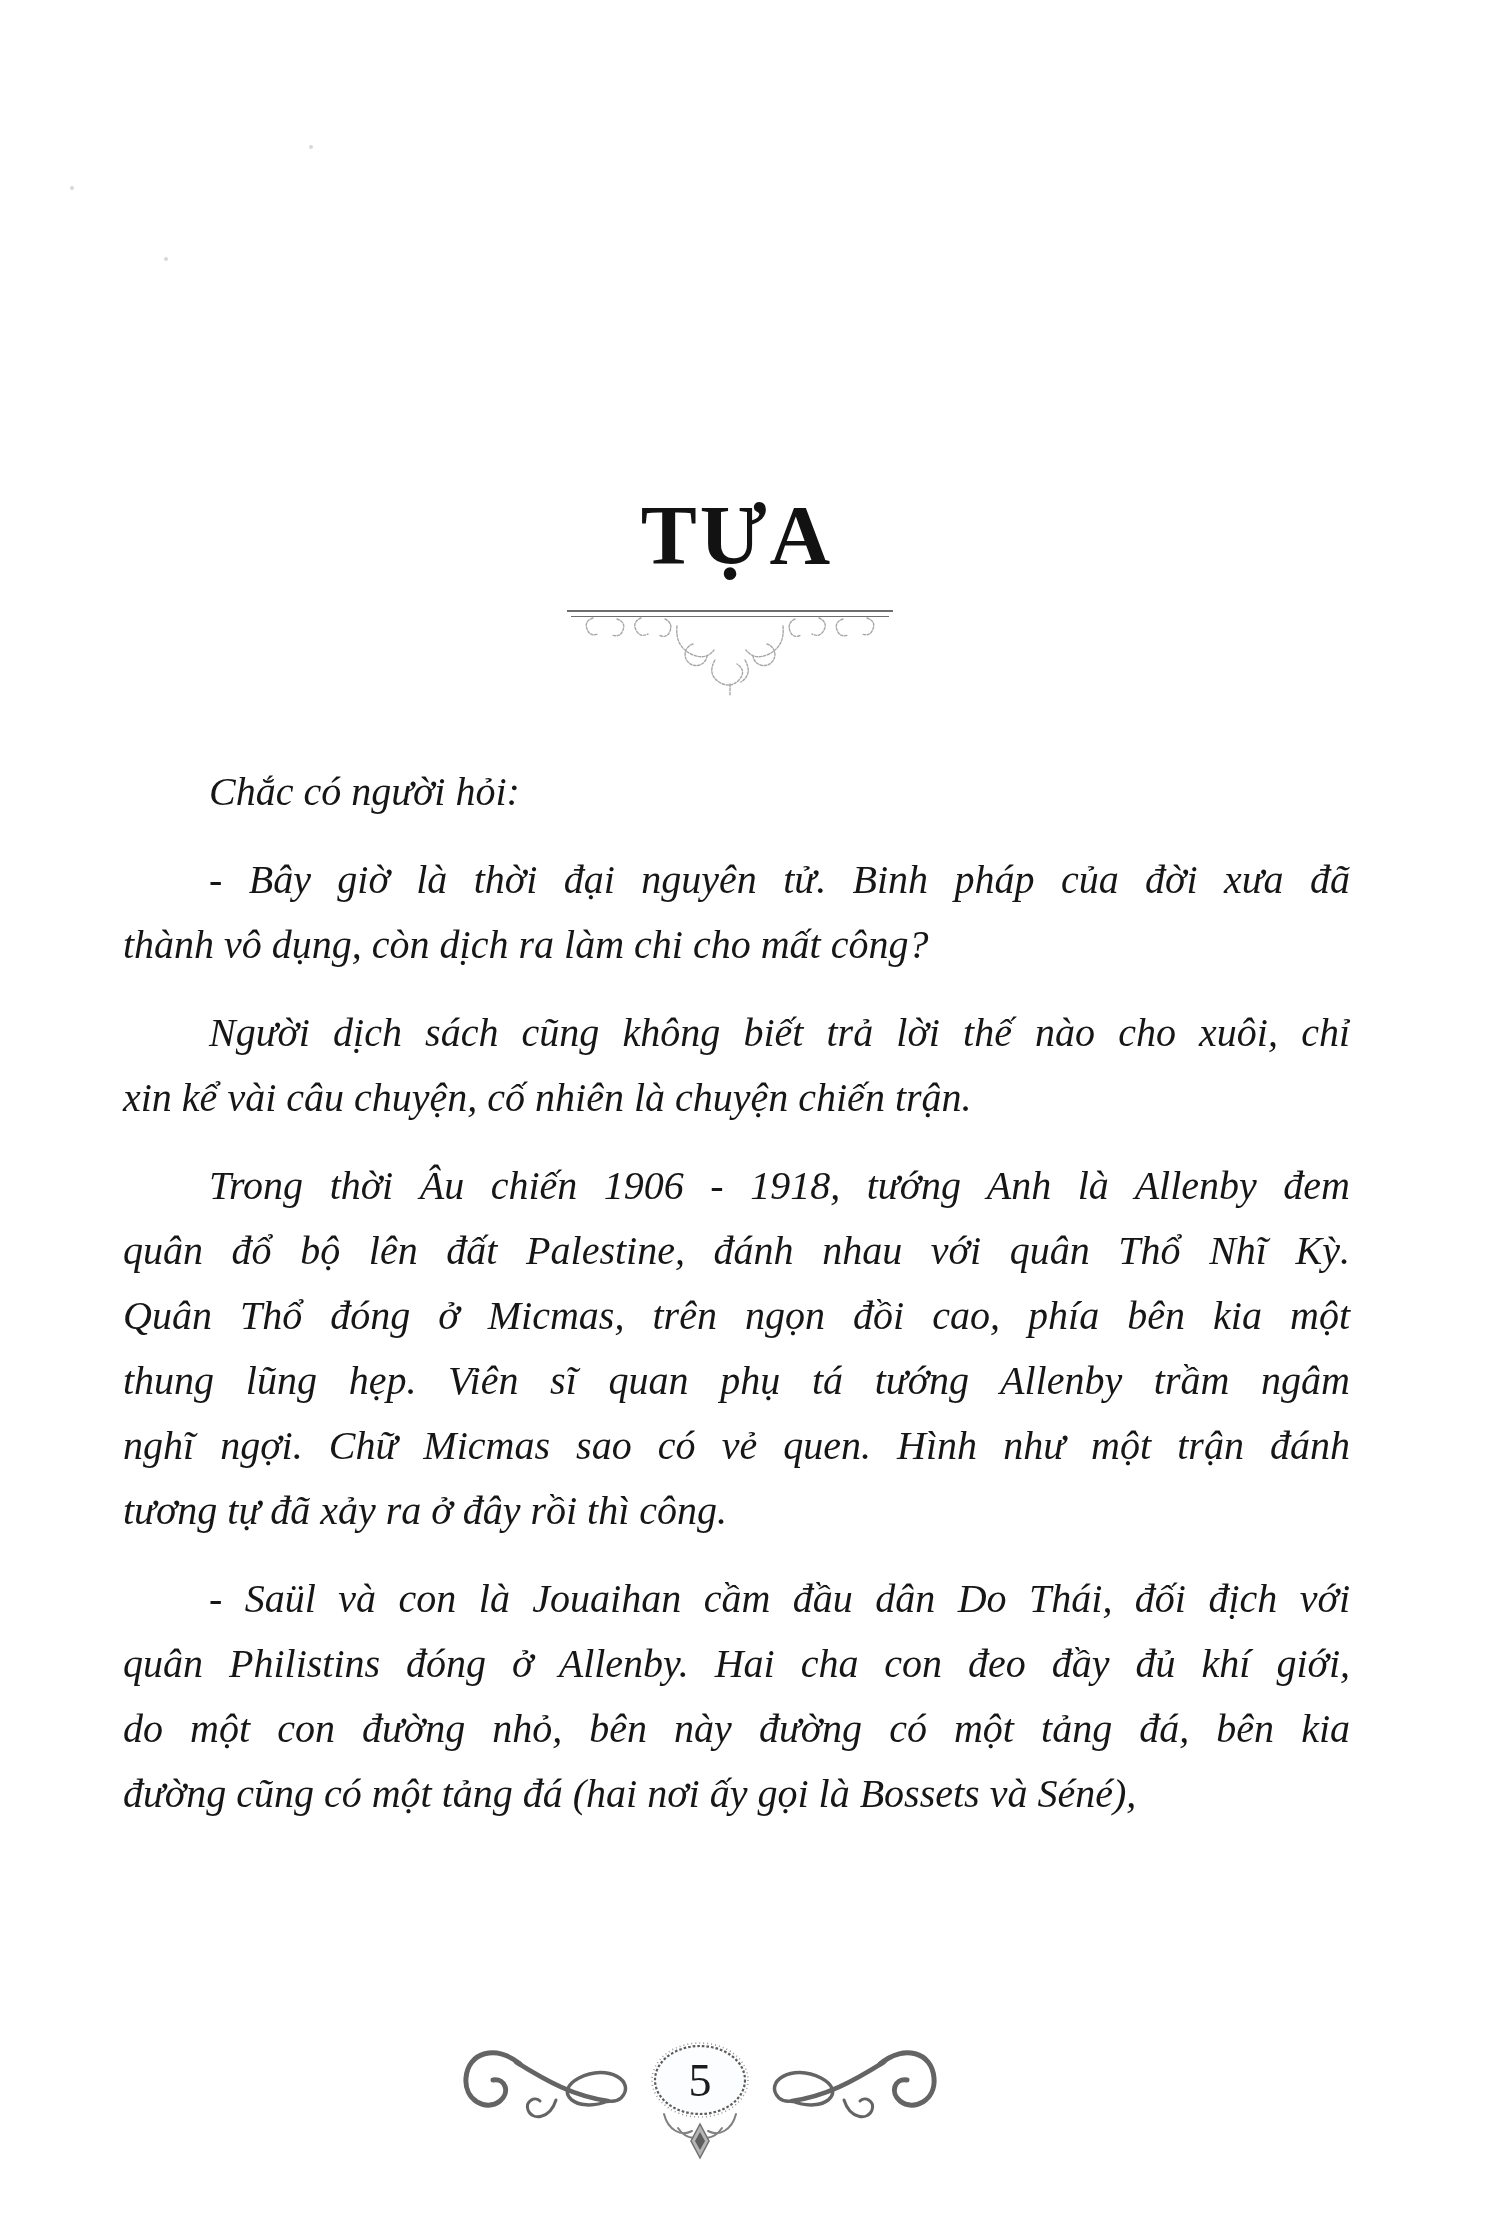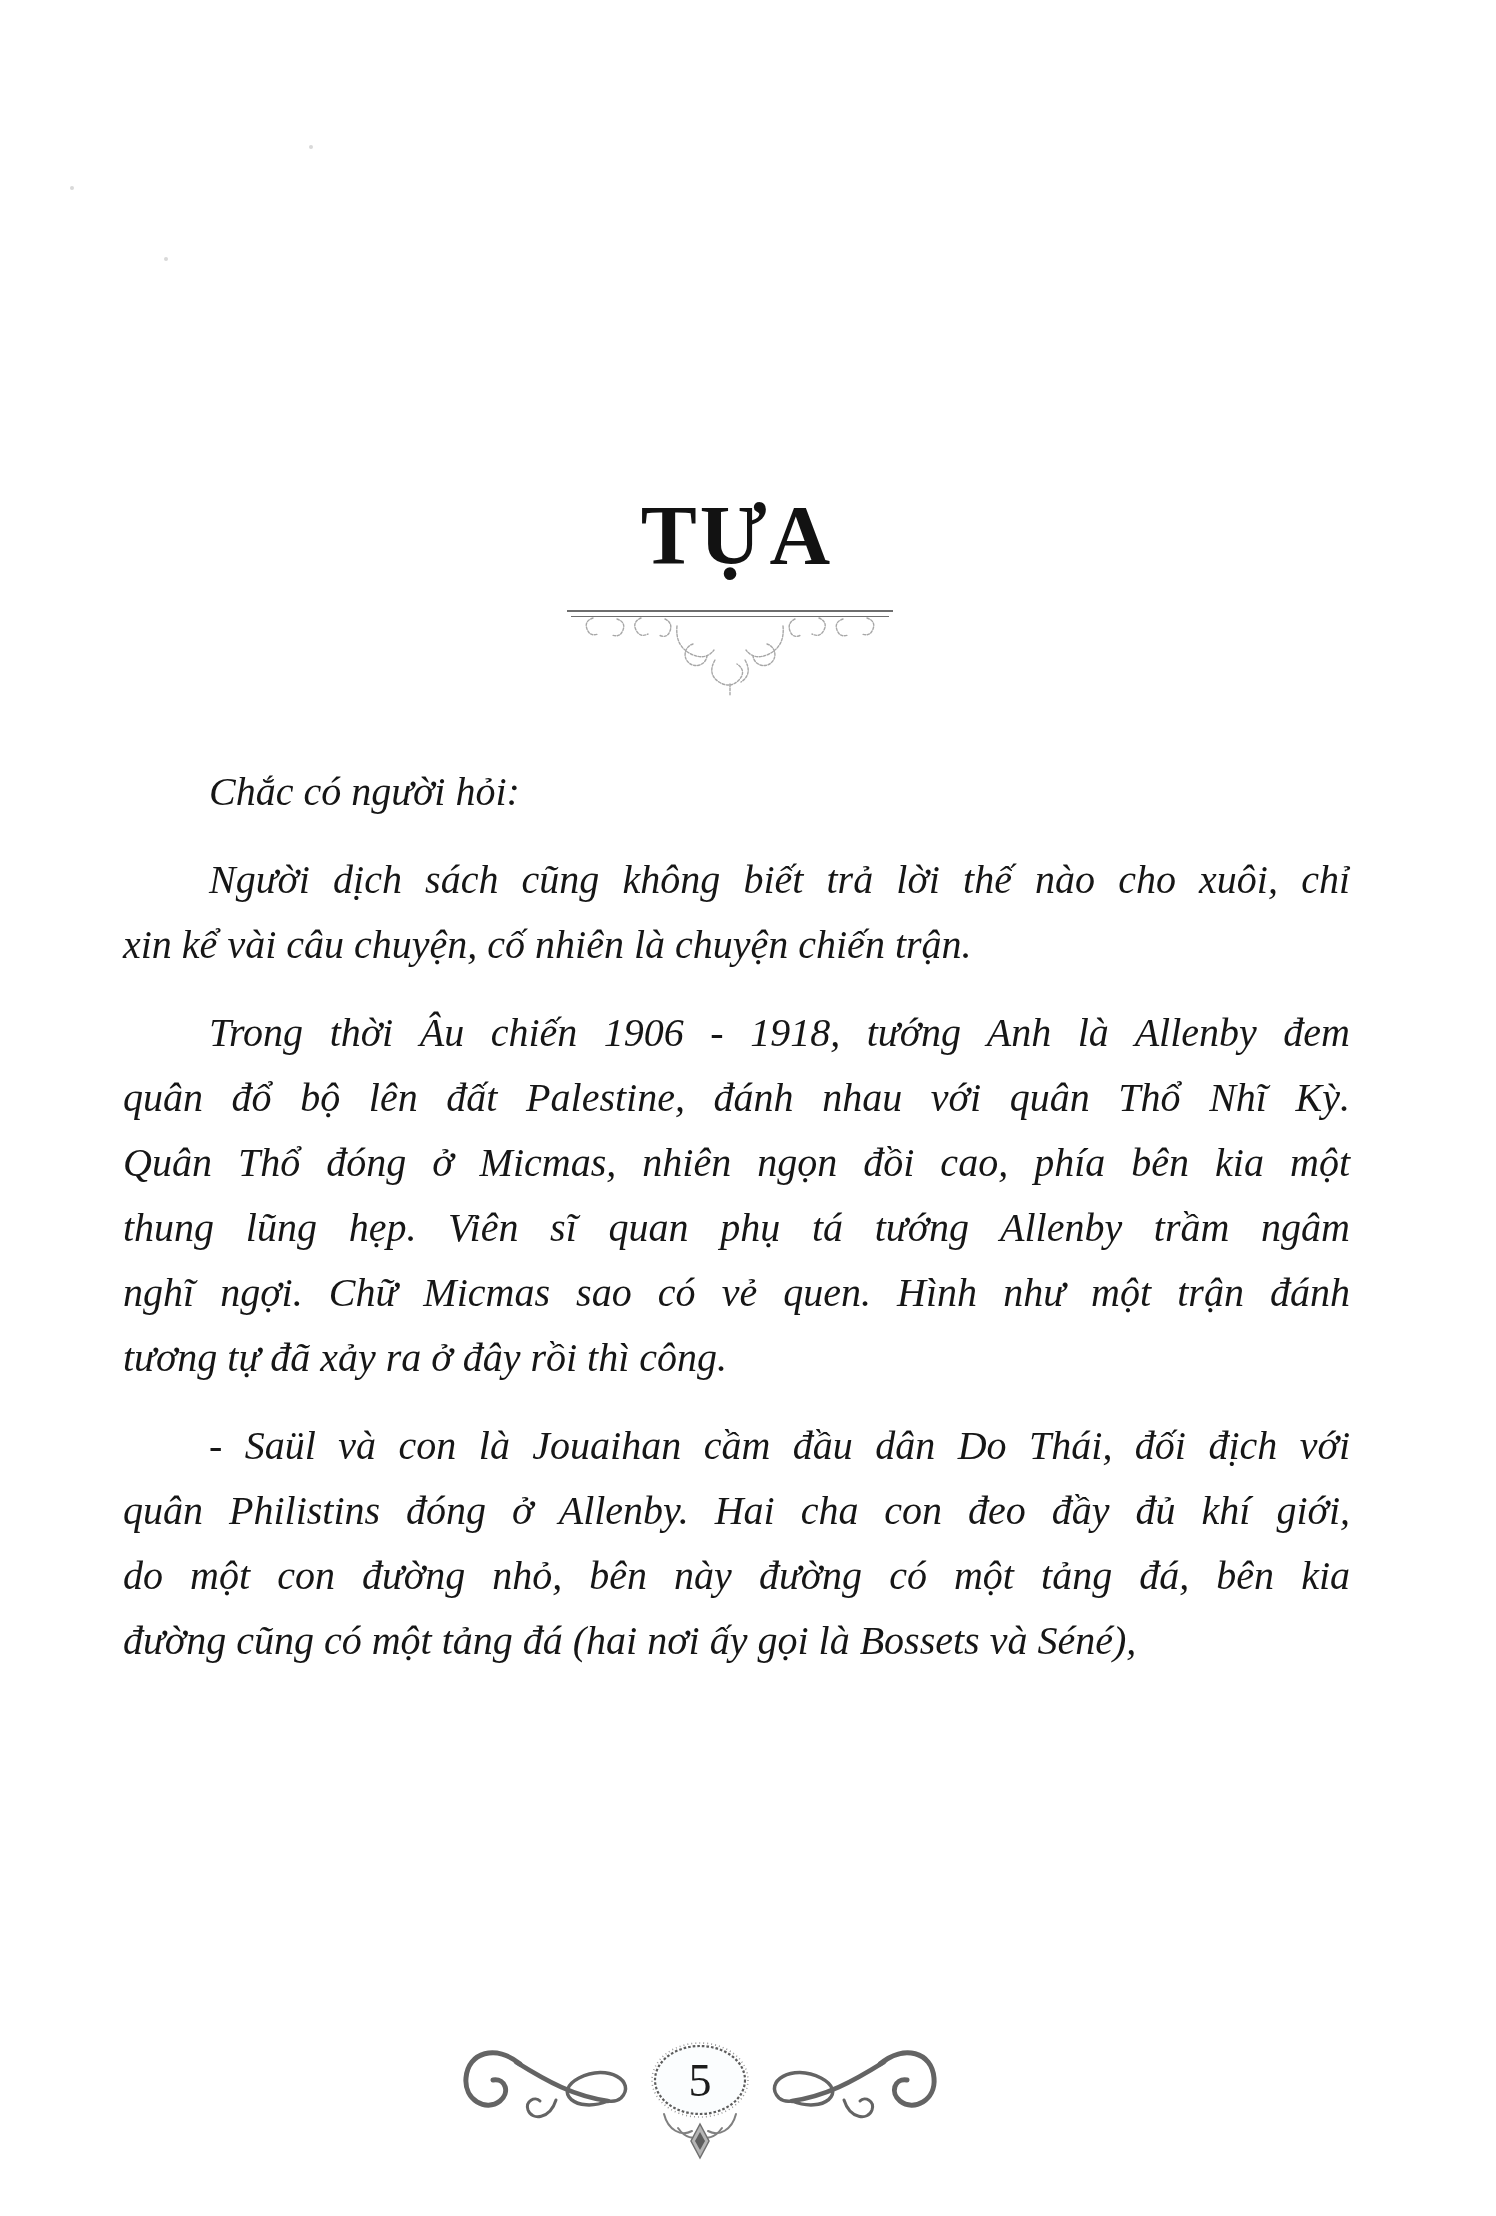--- a/index.html
+++ b/index.html
@@ -63,27 +63,31 @@
       <path d="M180,56 q8,14 -4,22"></path>
       <path d="M165,80 q0,7 0,11"></path>
     </g>
   </svg>
 
   <div class="text-block" id="text-block">
       <div class="para">
         <div class="line first last">Chắc có người hỏi:</div>
       </div>
       <div class="para">
+        <div class="line first just">- Bây giờ là thời đại nguyên tử. Binh pháp của đời xưa đã</div>
+        <div class="line last">thành vô dụng, còn dịch ra làm chi cho mất công?</div>
+      </div>
+      <div class="para">
         <div class="line first just">Người dịch sách cũng không biết trả lời thế nào cho xuôi, chỉ</div>
         <div class="line last">xin kể vài câu chuyện, cố nhiên là chuyện chiến trận.</div>
       </div>
       <div class="para">
         <div class="line first just">Trong thời Âu chiến 1906 - 1918, tướng Anh là Allenby đem</div>
         <div class="line just">quân đổ bộ lên đất Palestine, đánh nhau với quân Thổ Nhĩ Kỳ.</div>
-        <div class="line just">Quân Thổ đóng ở Micmas, nhiên ngọn đồi cao, phía bên kia một</div>
+        <div class="line just">Quân Thổ đóng ở Micmas, trên ngọn đồi cao, phía bên kia một</div>
         <div class="line just">thung lũng hẹp. Viên sĩ quan phụ tá tướng Allenby trầm ngâm</div>
         <div class="line just">nghĩ ngợi. Chữ Micmas sao có vẻ quen. Hình như một trận đánh</div>
         <div class="line last">tương tự đã xảy ra ở đây rồi thì công.</div>
       </div>
       <div class="para">
         <div class="line first just">- Saül và con là Jouaihan cầm đầu dân Do Thái, đối địch với</div>
         <div class="line just">quân Philistins đóng ở Allenby. Hai cha con đeo đầy đủ khí giới,</div>
         <div class="line just">do một con đường nhỏ, bên này đường có một tảng đá, bên kia</div>
         <div class="line last">đường cũng có một tảng đá (hai nơi ấy gọi là Bossets và Séné),</div>
       </div>

